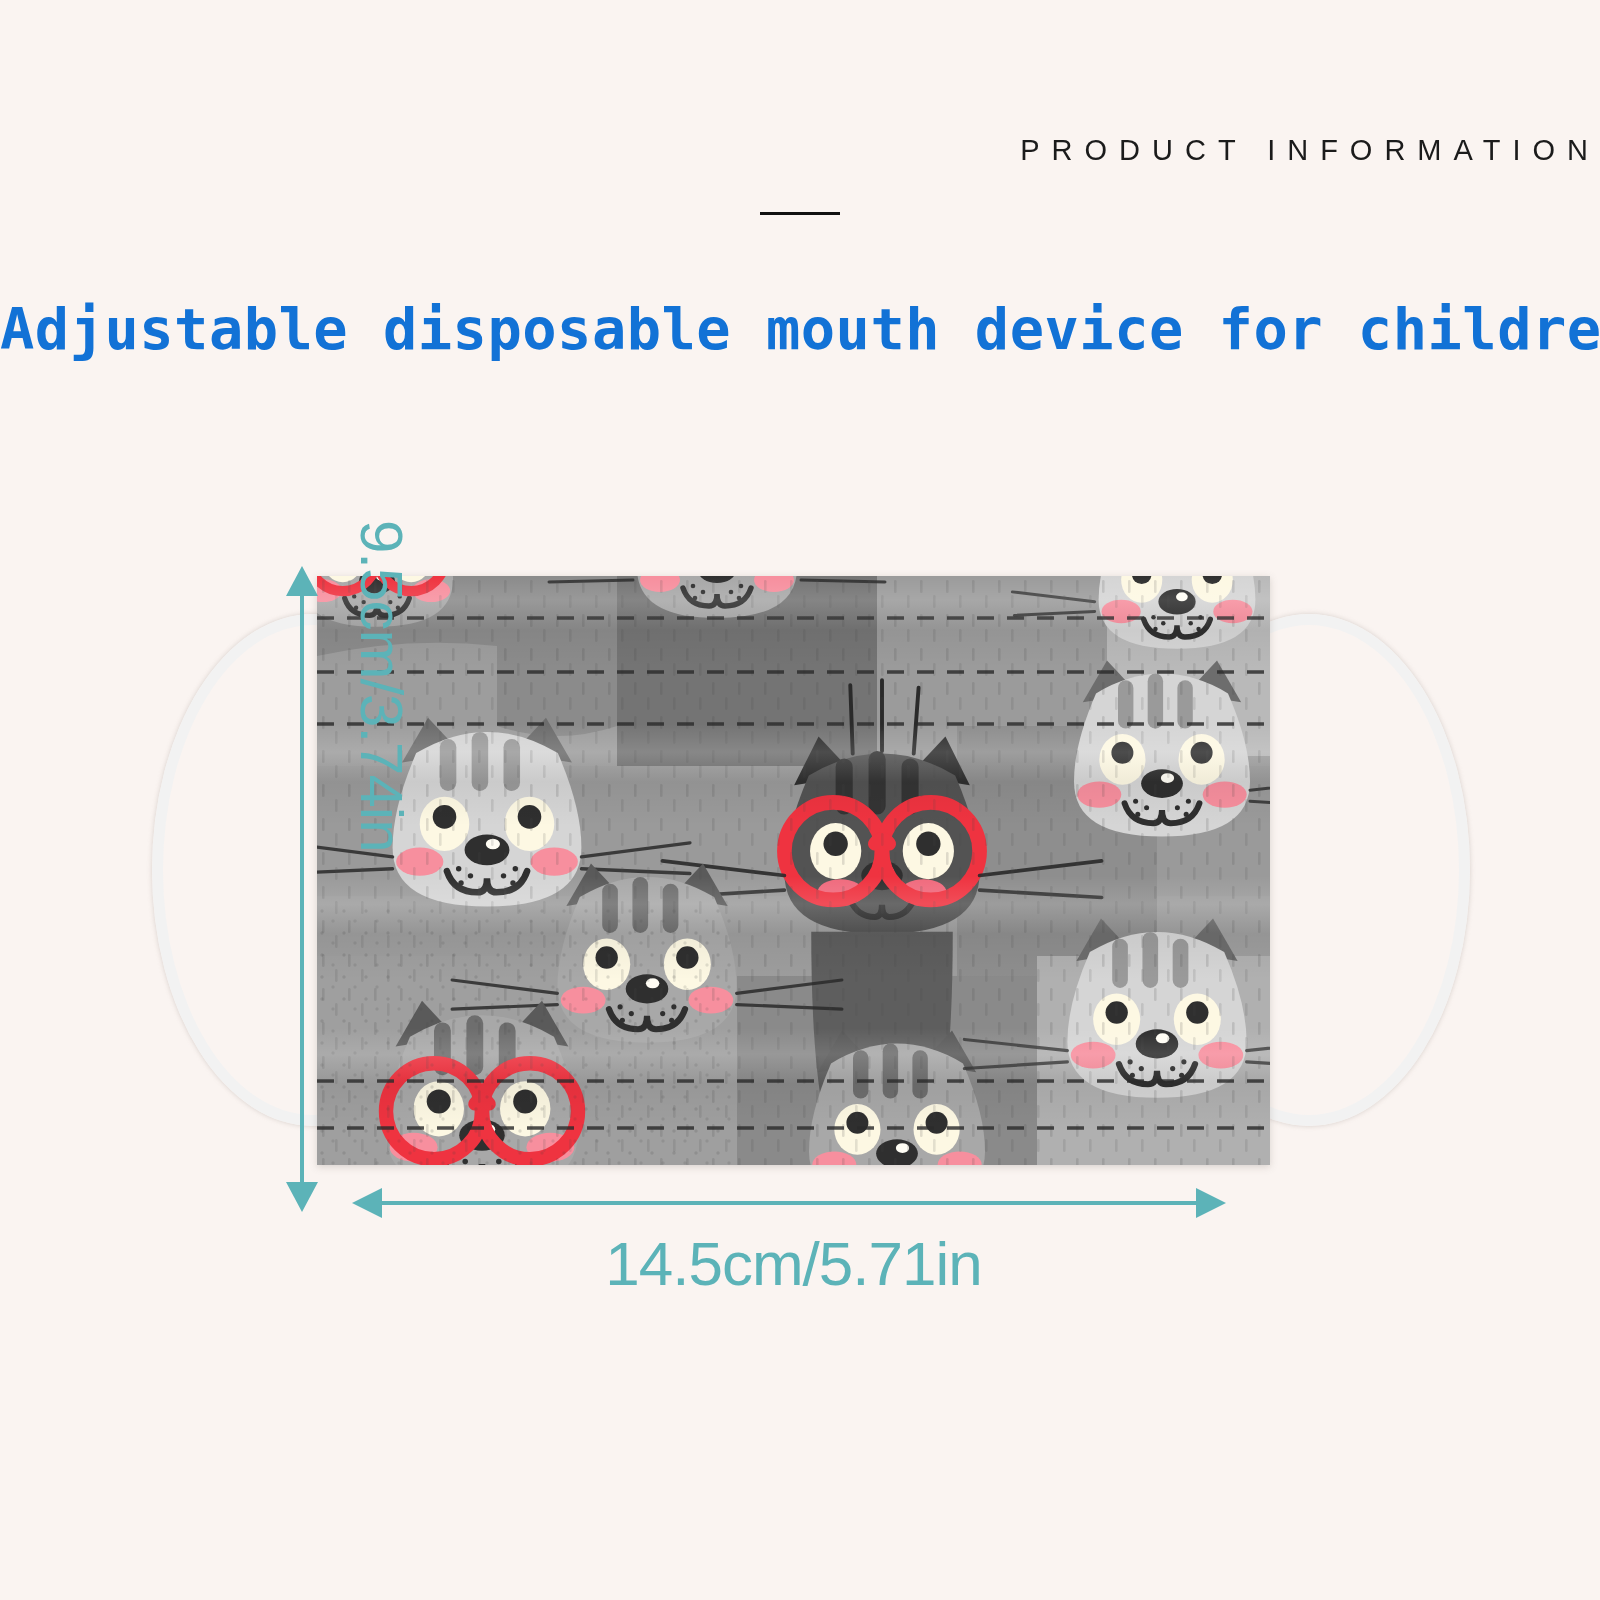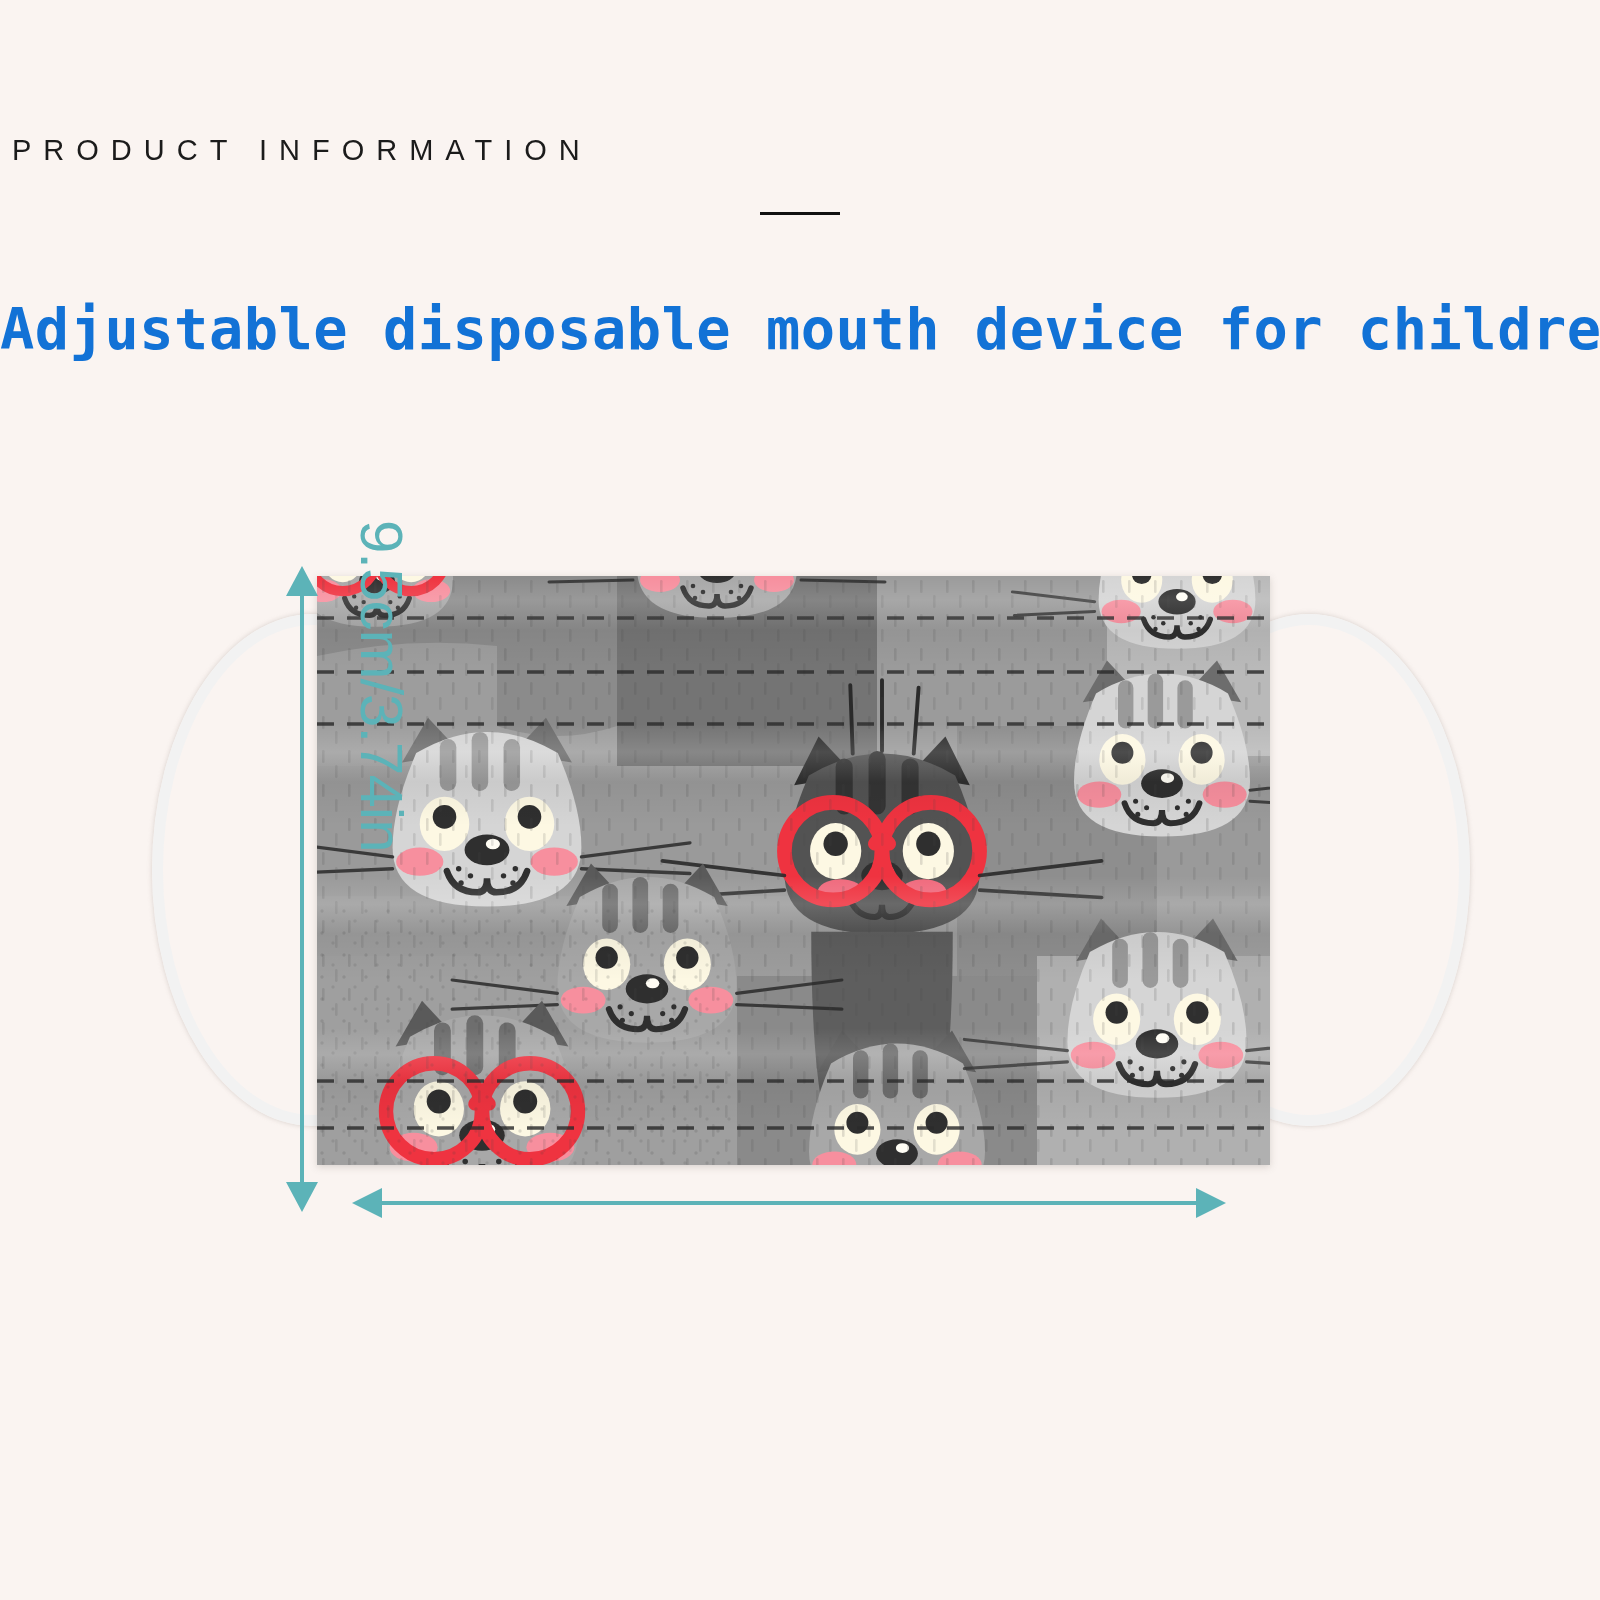--- a/index.html
+++ b/index.html
@@ -14,21 +14,21 @@
     overflow: hidden;
     position: relative;
   }
 
   
   .header {
     position: absolute;
     left: 0;
     top: 136px;
     width: 1600px;
-    text-align: left;
+    text-align: right;
   }
   .header-title {
     font-family: "Liberation Sans", sans-serif;
     font-size: 29px;
     font-weight: 400;
     letter-spacing: 12px;
     color: #1b1b1b;
     text-indent: 12px;
     line-height: 1;
   }
@@ -425,13 +425,14 @@
   </div>
 
   <div class="dim-v-line"></div>
   <div class="dim-v-head-top"></div>
   <div class="dim-v-head-bottom"></div>
   <div class="dim-v-label">9.5cm/3.74in</div>
 
   <div class="dim-h-line"></div>
   <div class="dim-h-head-left"></div>
   <div class="dim-h-head-right"></div>
+  <div class="dim-h-label">14.5cm/5.71in</div>
 </div>
 
 </body></html>

